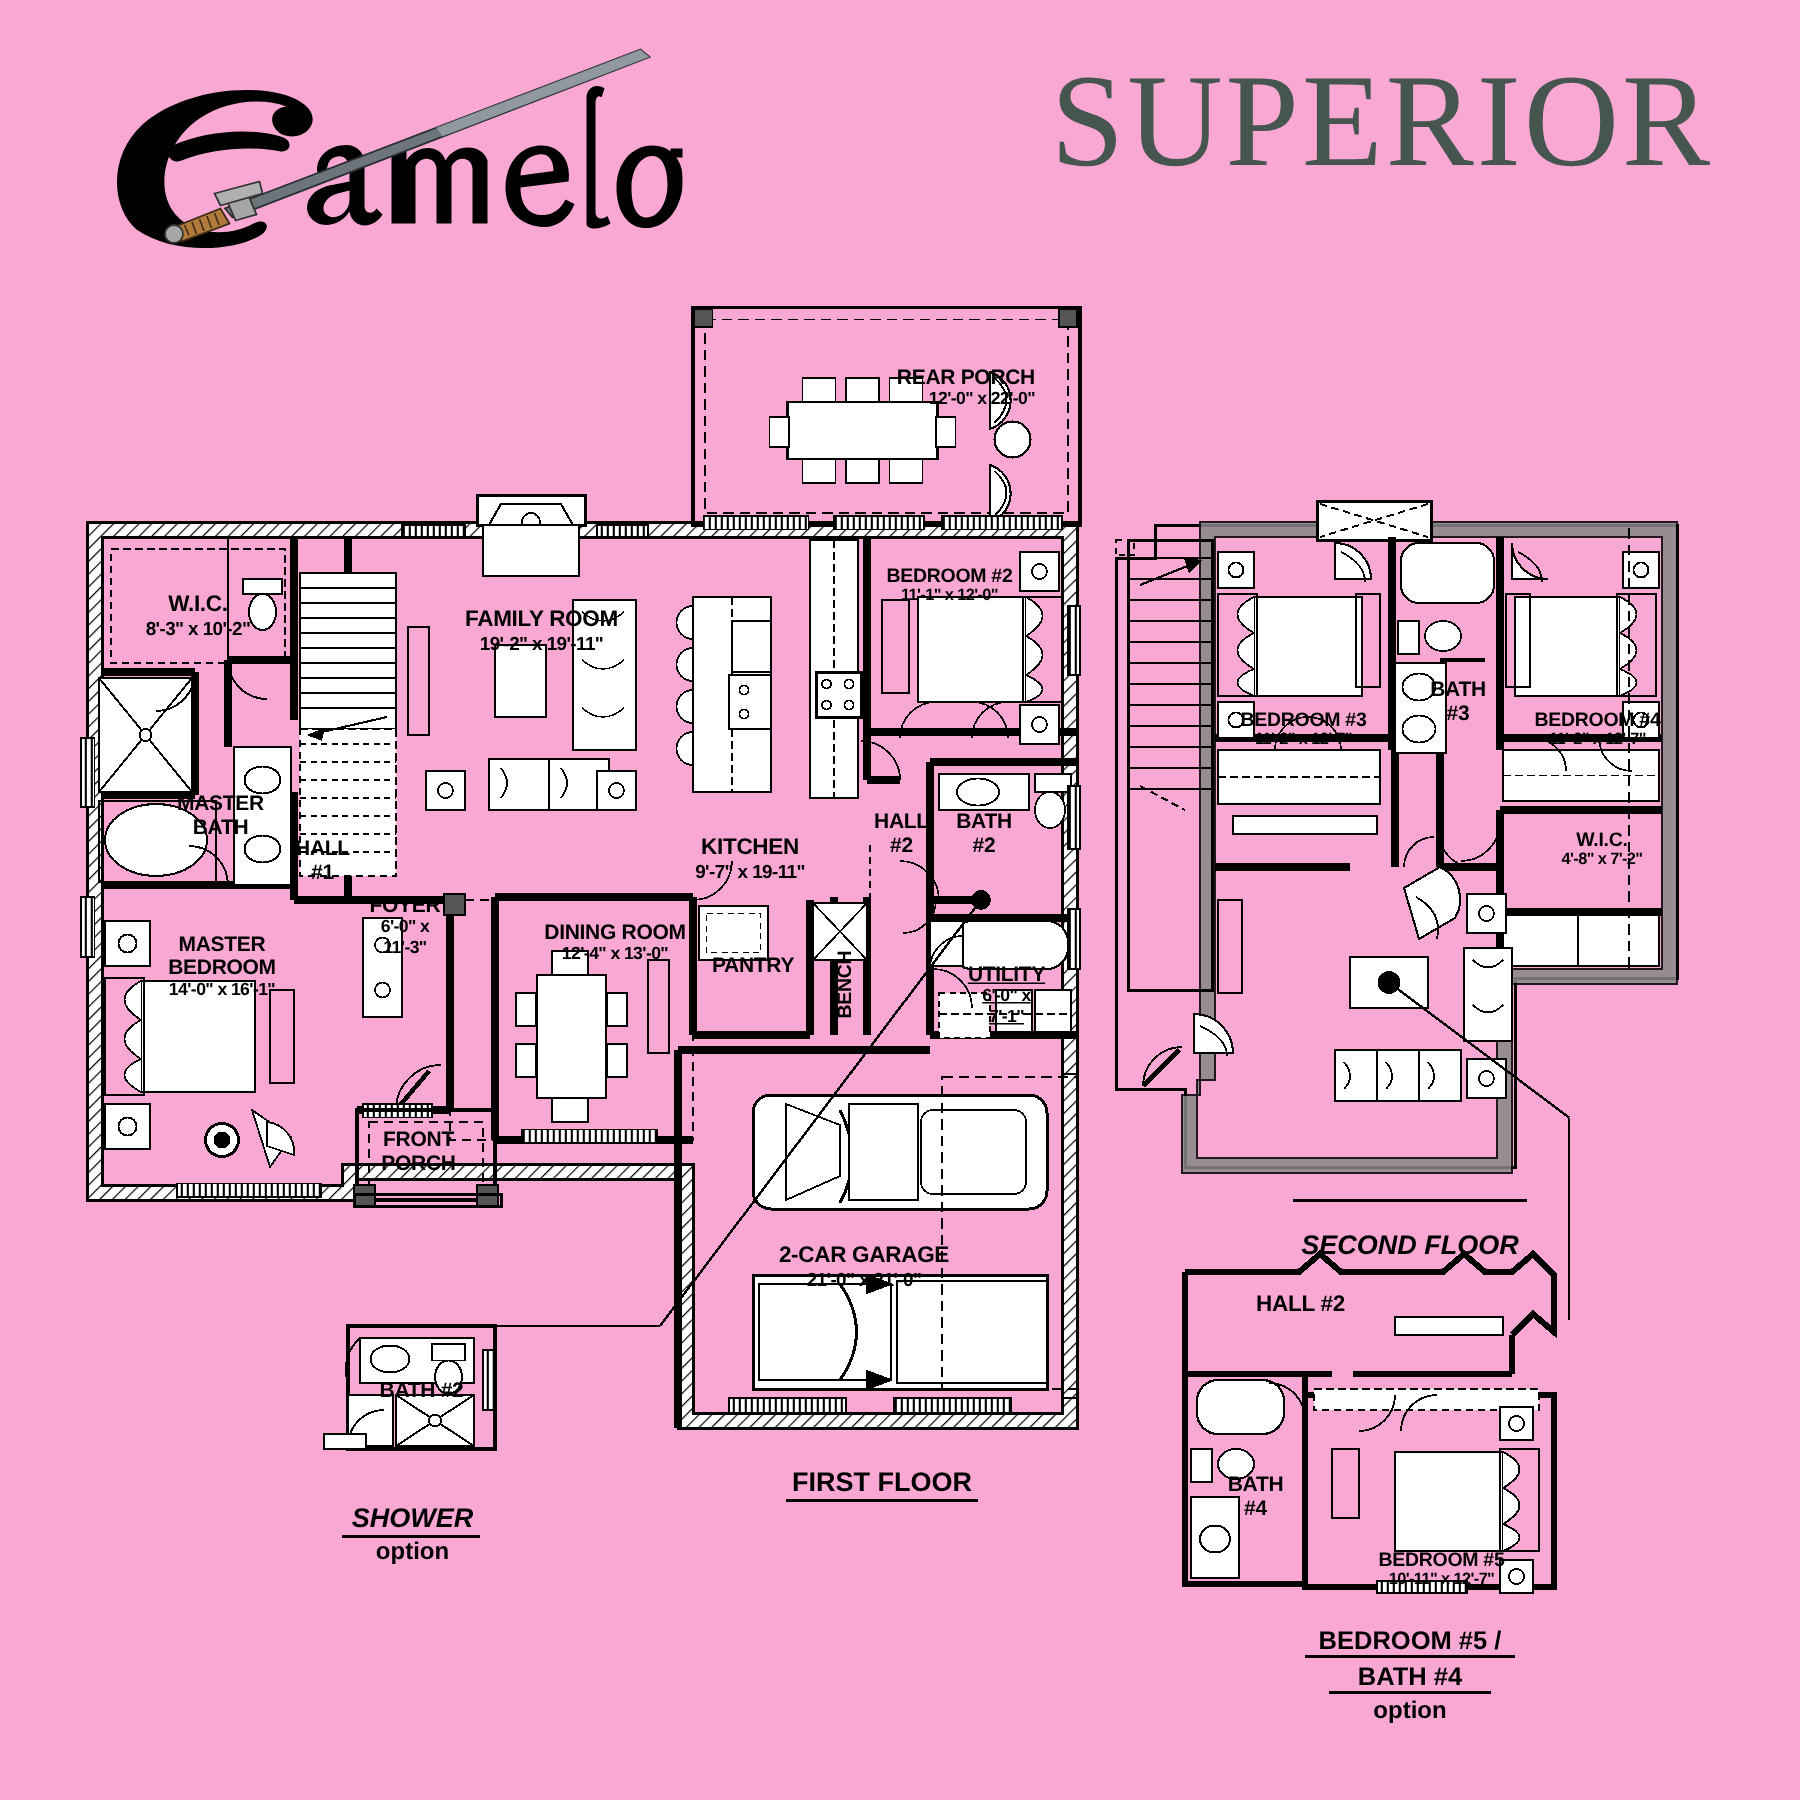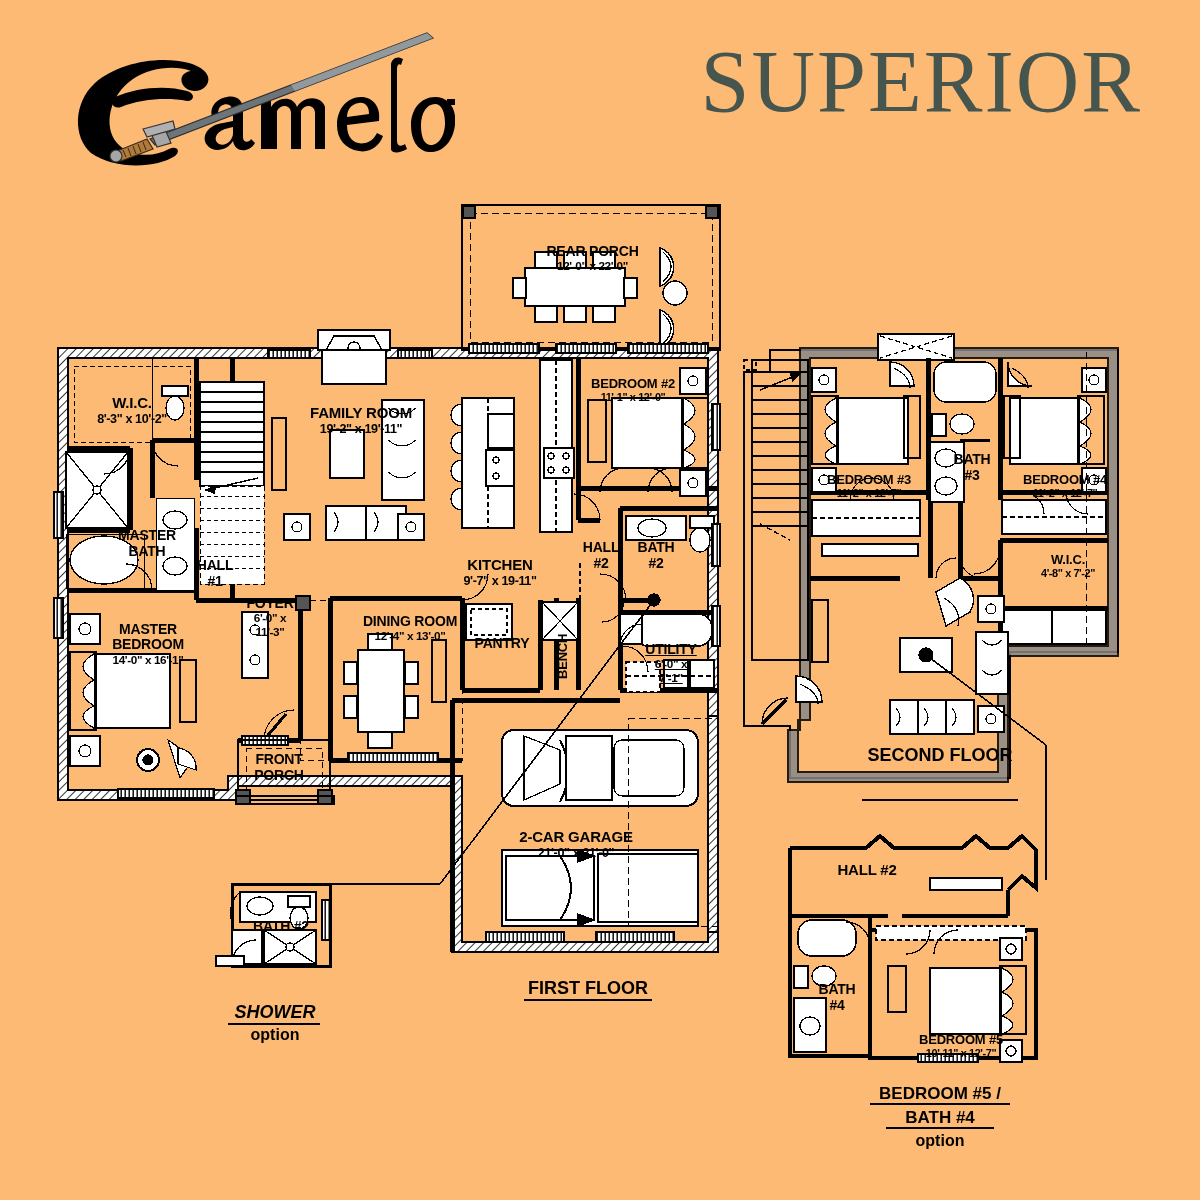--- a/index.html
+++ b/index.html
@@ -3,21 +3,21 @@
 <meta charset="utf-8">
 <style>
   * { box-sizing: border-box; }
   html, body {
     margin: 0; padding: 0;
     width: 1200px; height: 1200px;
     background: #ffffff;
     font-family: "Liberation Sans", sans-serif;
     overflow: hidden;
   }
-  #page { position: relative; width: 1200px; height: 1200px; background:#fdba74; }
+  #page { position: relative; width: 1200px; height: 1200px; background:#f9a8d4; }
 
   
   #logo { position: absolute; left: 55px; top: 25px; width: 400px; height: 160px; }
   #logo svg { display:block; }
   #plan-title {
     position: absolute; right: 58px; top: 38px;
     font-family: "Liberation Serif", serif;
     font-size: 88px; line-height: 1;
     letter-spacing: 2px;
     color: #46564f;
@@ -628,21 +628,21 @@
       <rect x="918" y="1054" width="60" height="8" fill="url(#win)" stroke="#000"></rect>
       <line x1="790" y1="848" x2="790" y2="880" stroke="#000" stroke-width="1" stroke-dasharray="5 3"></line>
     </g>
     <line x1="870" y1="1104" x2="1010" y2="1104" stroke="#000" stroke-width="2"></line>
     <line x1="886" y1="1128" x2="994" y2="1128" stroke="#000" stroke-width="2"></line>
 
     </g>
   </svg>
   </div>
 
-  <div class="lbl" style="left:495px;top:228px;width:195px;font-size:14px;">
+  <div class="lbl" style="left:495px;top:228px;width:195px;font-size:14px;text-align:right;">
     <span>REAR PORCH</span>
     <span class="dim">12'-0" x 22'-0"</span>
   </div>
 
   <div class="lbl" style="left:68px;top:378px;width:128px;font-size:15px;">
     <span>W.I.C.</span>
     <span class="dim">8'-3" x 10'-2"</span>
   </div>
 
   <div class="lbl" style="left:272px;top:388px;width:178px;font-size:15px;">
@@ -725,21 +725,21 @@
     <span>BEDROOM #4</span>
     <span class="dim">11'-2" x 12'-7"</span>
   </div>
 
   <div class="lbl" style="left:1020px;top:538px;width:96px;font-size:13px;">
     <span>W.I.C.</span>
     <span class="dim">4'-8" x 7'-2"</span>
   </div>
 
 
-  <div class="cap" style="left:840px;top:745px;width:200px;font-size:18px;">SECOND FLOOR</div>
+  <div class="cap" style="left:840px;top:820px;width:200px;font-size:18px;font-style:italic;">SECOND FLOOR</div>
 
   <div class="lbl" style="left:812px;top:862px;width:110px;font-size:15px;">HALL #2</div>
 
   <div class="lbl" style="left:806px;top:982px;width:62px;font-size:14px;">BATH
 #4</div>
 
   <div class="lbl" style="left:886px;top:1018px;width:150px;font-size:13px;">
     <span>BEDROOM #5</span>
     <span class="dim">10'-11" x 12'-7"</span>
   </div>

